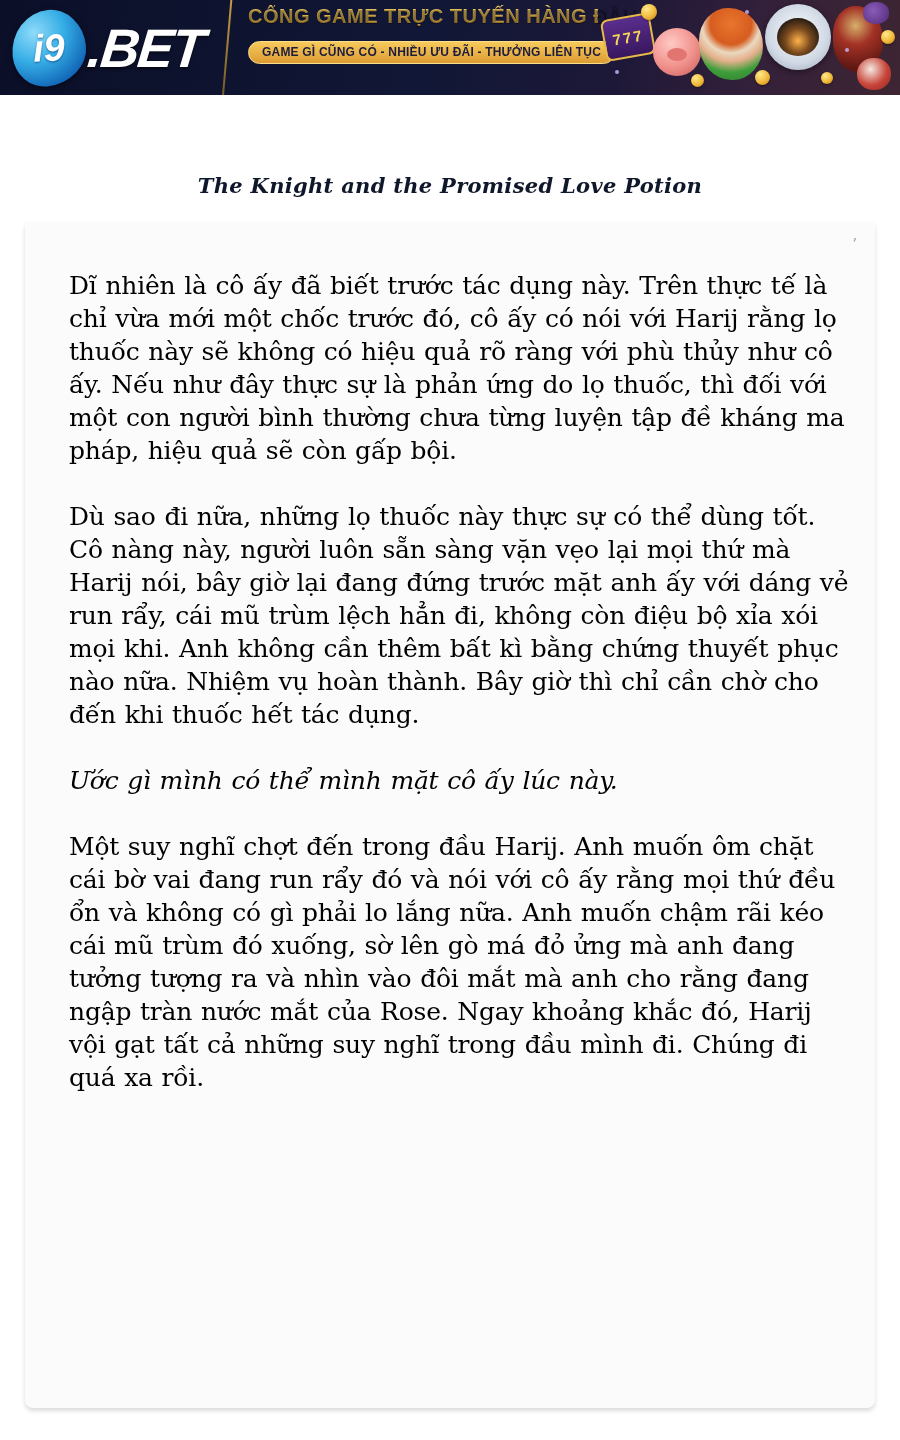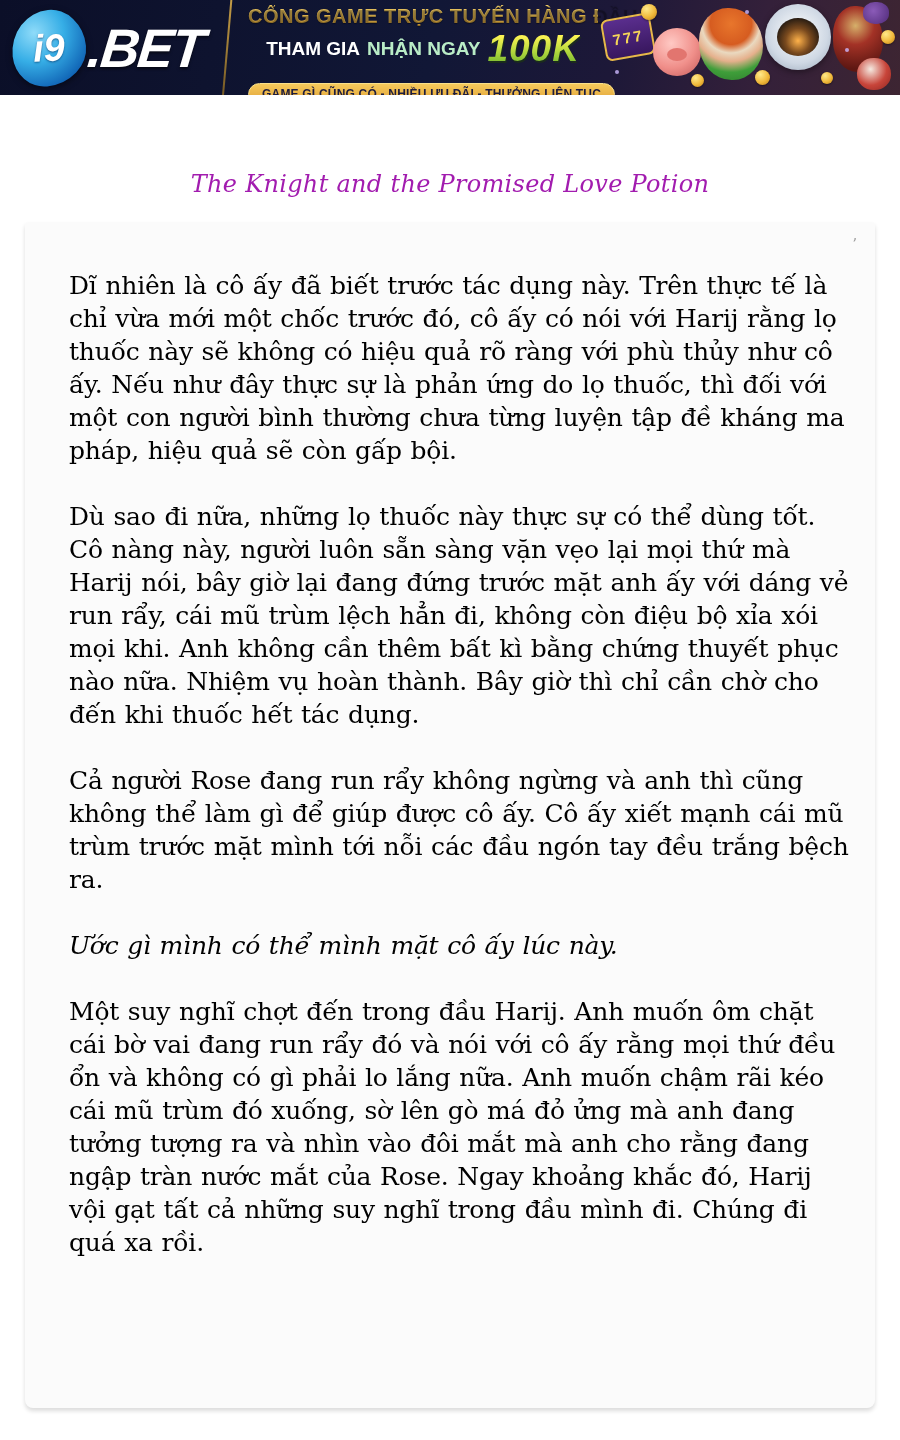--- a/index.html
+++ b/index.html
@@ -65,21 +65,21 @@
   .c2 { left:96px;  top:74px; width:13px; height:13px; }
   .c3 { left:160px; top:70px; width:15px; height:15px; }
   .c4 { left:286px; top:30px; width:14px; height:14px; }
   .c5 { left:226px; top:72px; width:12px; height:12px; }
   .spark { position:absolute; width:4px; height:4px; border-radius:50%; background:#cdb9ff; opacity:.8; }
   .s1 { left:20px; top:70px; } .s2 { left:150px; top:10px; } .s3 { left:250px; top:48px; }
 
   
   .title-wrap { height:127px; display:flex; align-items:flex-end; justify-content:center;
     padding-bottom:24px; }
-  .page-title { font-style:italic; font-size:24px; color:#a21caf; letter-spacing:.3px; }
+  .page-title { font-style:italic; font-size:21px; color:#0f172a; letter-spacing:.3px;font-weight:bold; }
   .card { position:relative; margin-left:25px; width:850px; min-height:1186px;
     background:#fbfbfb; border-radius:4px 4px 8px 8px;
     box-shadow:0 3px 4px rgba(0,0,0,.14); padding:47px 24px 60px 44px; }
   .stray { position:absolute; right:18px; top:14px; color:#9a9a9a; font-size:14px; }
   .card p { font-size:25px; line-height:33px; color:#000000; margin:0 0 33px 0;
     letter-spacing:-0.2px; word-spacing:1px; }
   .card p.em { font-style:italic; }
 </style>
 </head>
 <body>
@@ -89,25 +89,20 @@
     <div class="logo-pick">
       <span class="logo-i9">i9</span>
     </div>
     <span class="logo-bet">.BET</span>
   </div>
 
   <div class="banner-divider"></div>
 
   <div class="banner-mid">
     <div class="bn-headline">CỔNG GAME TRỰC TUYẾN HÀNG ĐẦU</div>
-    <div class="bn-sub">
-      <span class="w1">THAM GIA</span>
-      <span class="w2">NHẬN NGAY</span>
-      <span class="bn-amount">100K</span>
-    </div>
     <div><span class="bn-pill">GAME GÌ CŨNG CÓ - NHIỀU ƯU ĐÃI - THƯỞNG LIÊN TỤC</span></div>
   </div>
 
   <div class="banner-right">
     <div class="slot">
       <span>777</span>
     </div>
     <div class="blob coin c1"></div>
     <div class="blob pig"></div>
     <div class="blob lep"></div>
@@ -126,16 +121,15 @@
 </div>
 
 <div class="title-wrap">
   <div class="page-title">The Knight and the Promised Love Potion</div>
 </div>
 
 <div class="card">
   <span class="stray">’</span>
   <p>Dĩ nhiên là cô ấy đã biết trước tác dụng này. Trên thực tế là chỉ vừa mới một chốc trước đó, cô ấy có nói với Harij rằng lọ thuốc này sẽ không có hiệu quả rõ ràng với phù thủy như cô ấy. Nếu như đây thực sự là phản ứng do lọ thuốc, thì đối với một con người bình thường chưa từng luyện tập đề kháng ma pháp, hiệu quả sẽ còn gấp bội.</p>
   <p>Dù sao đi nữa, những lọ thuốc này thực sự có thể dùng tốt. Cô nàng này, người luôn sẵn sàng vặn vẹo lại mọi thứ mà Harij nói, bây giờ lại đang đứng trước mặt anh ấy với dáng vẻ run rẩy, cái mũ trùm lệch hẳn đi, không còn điệu bộ xỉa xói mọi khi. Anh không cần thêm bất kì bằng chứng thuyết phục nào nữa. Nhiệm vụ hoàn thành. Bây giờ thì chỉ cần chờ cho đến khi thuốc hết tác dụng.</p>
-  <p>Cả người Rose đang run rẩy không ngừng và anh thì cũng không thể làm gì để giúp được cô ấy. Cô ấy xiết mạnh cái mũ trùm trước mặt mình tới nỗi các đầu ngón tay đều trắng bệch ra.</p>
   <p class="em">Ước gì mình có thể mình mặt cô ấy lúc này.</p>
   <p>Một suy nghĩ chợt đến trong đầu Harij. Anh muốn ôm chặt cái bờ vai đang run rẩy đó và nói với cô ấy rằng mọi thứ đều ổn và không có gì phải lo lắng nữa. Anh muốn chậm rãi kéo cái mũ trùm đó xuống, sờ lên gò má đỏ ửng mà anh đang tưởng tượng ra và nhìn vào đôi mắt mà anh cho rằng đang ngập tràn nước mắt của Rose. Ngay khoảng khắc đó, Harij vội gạt tất cả những suy nghĩ trong đầu mình đi. Chúng đi quá xa rồi.</p>
 </div>
 
 </body></html>

